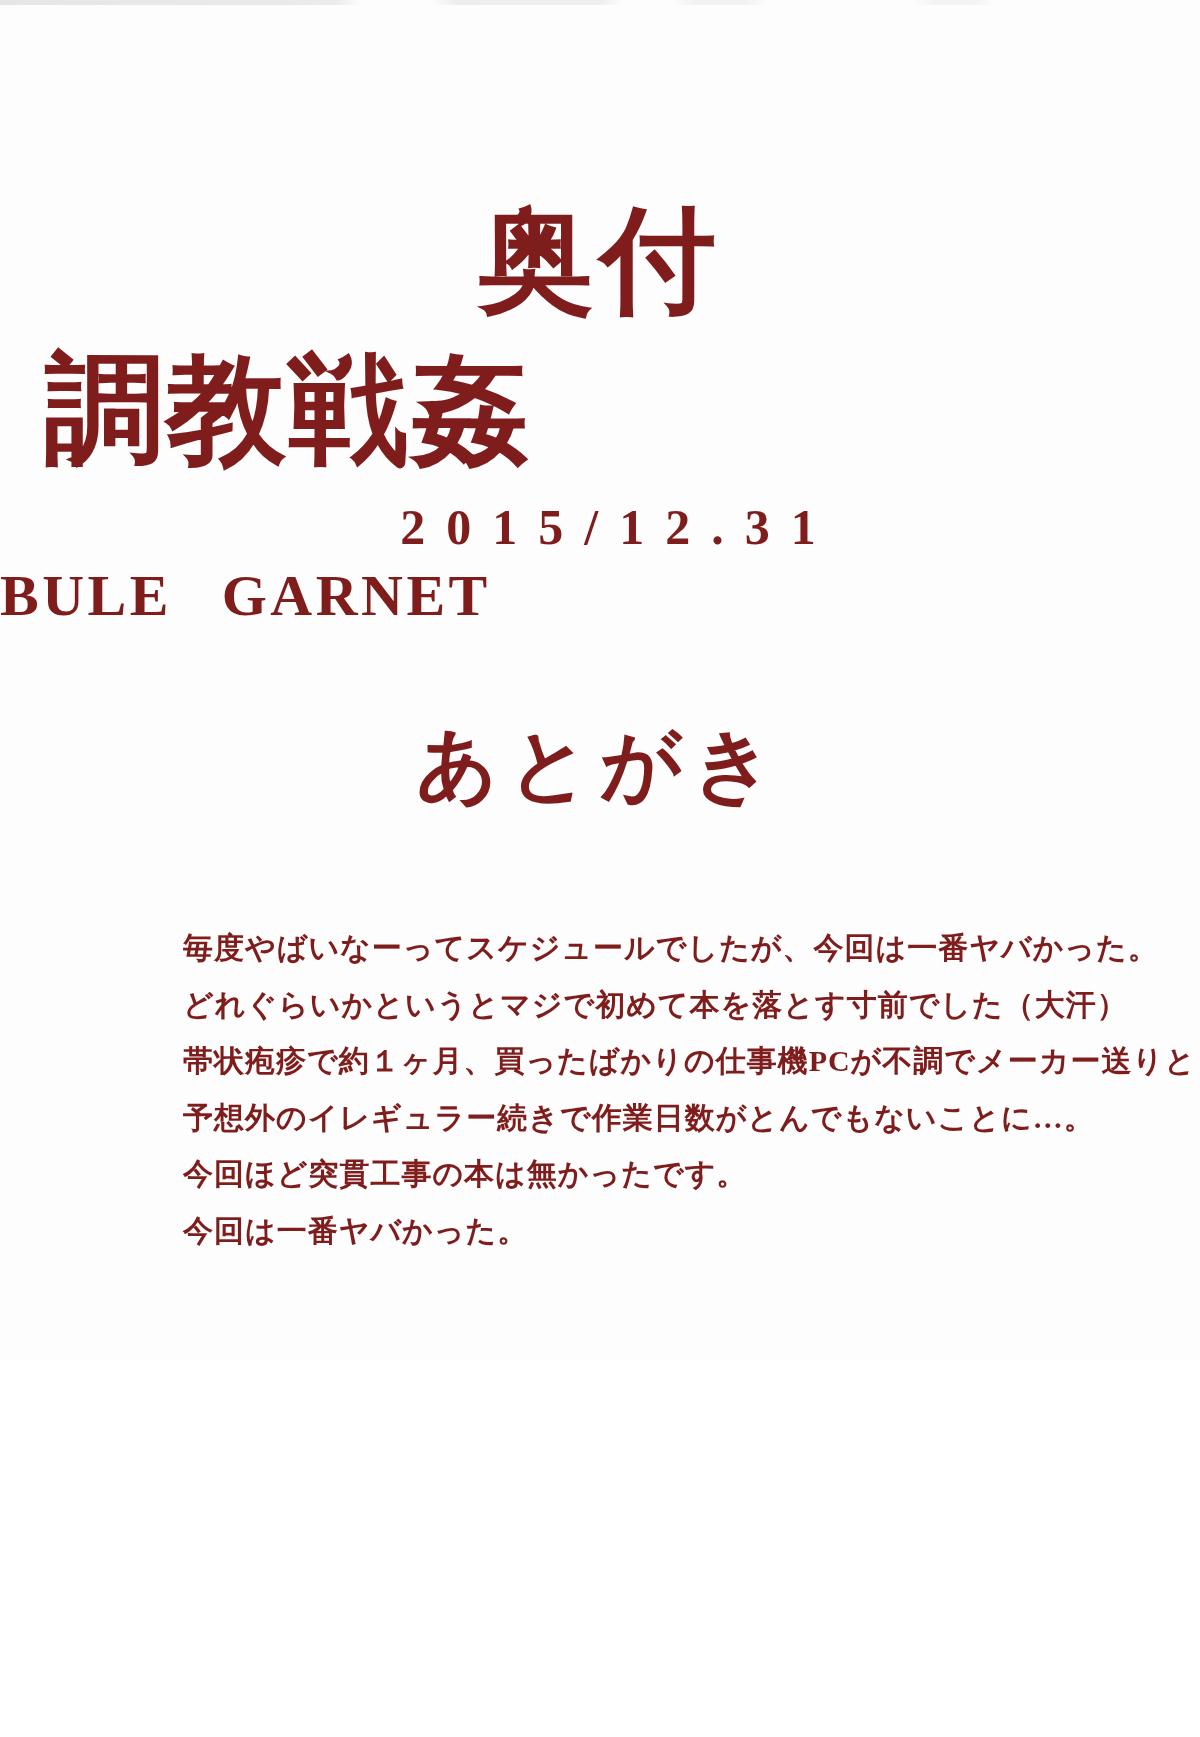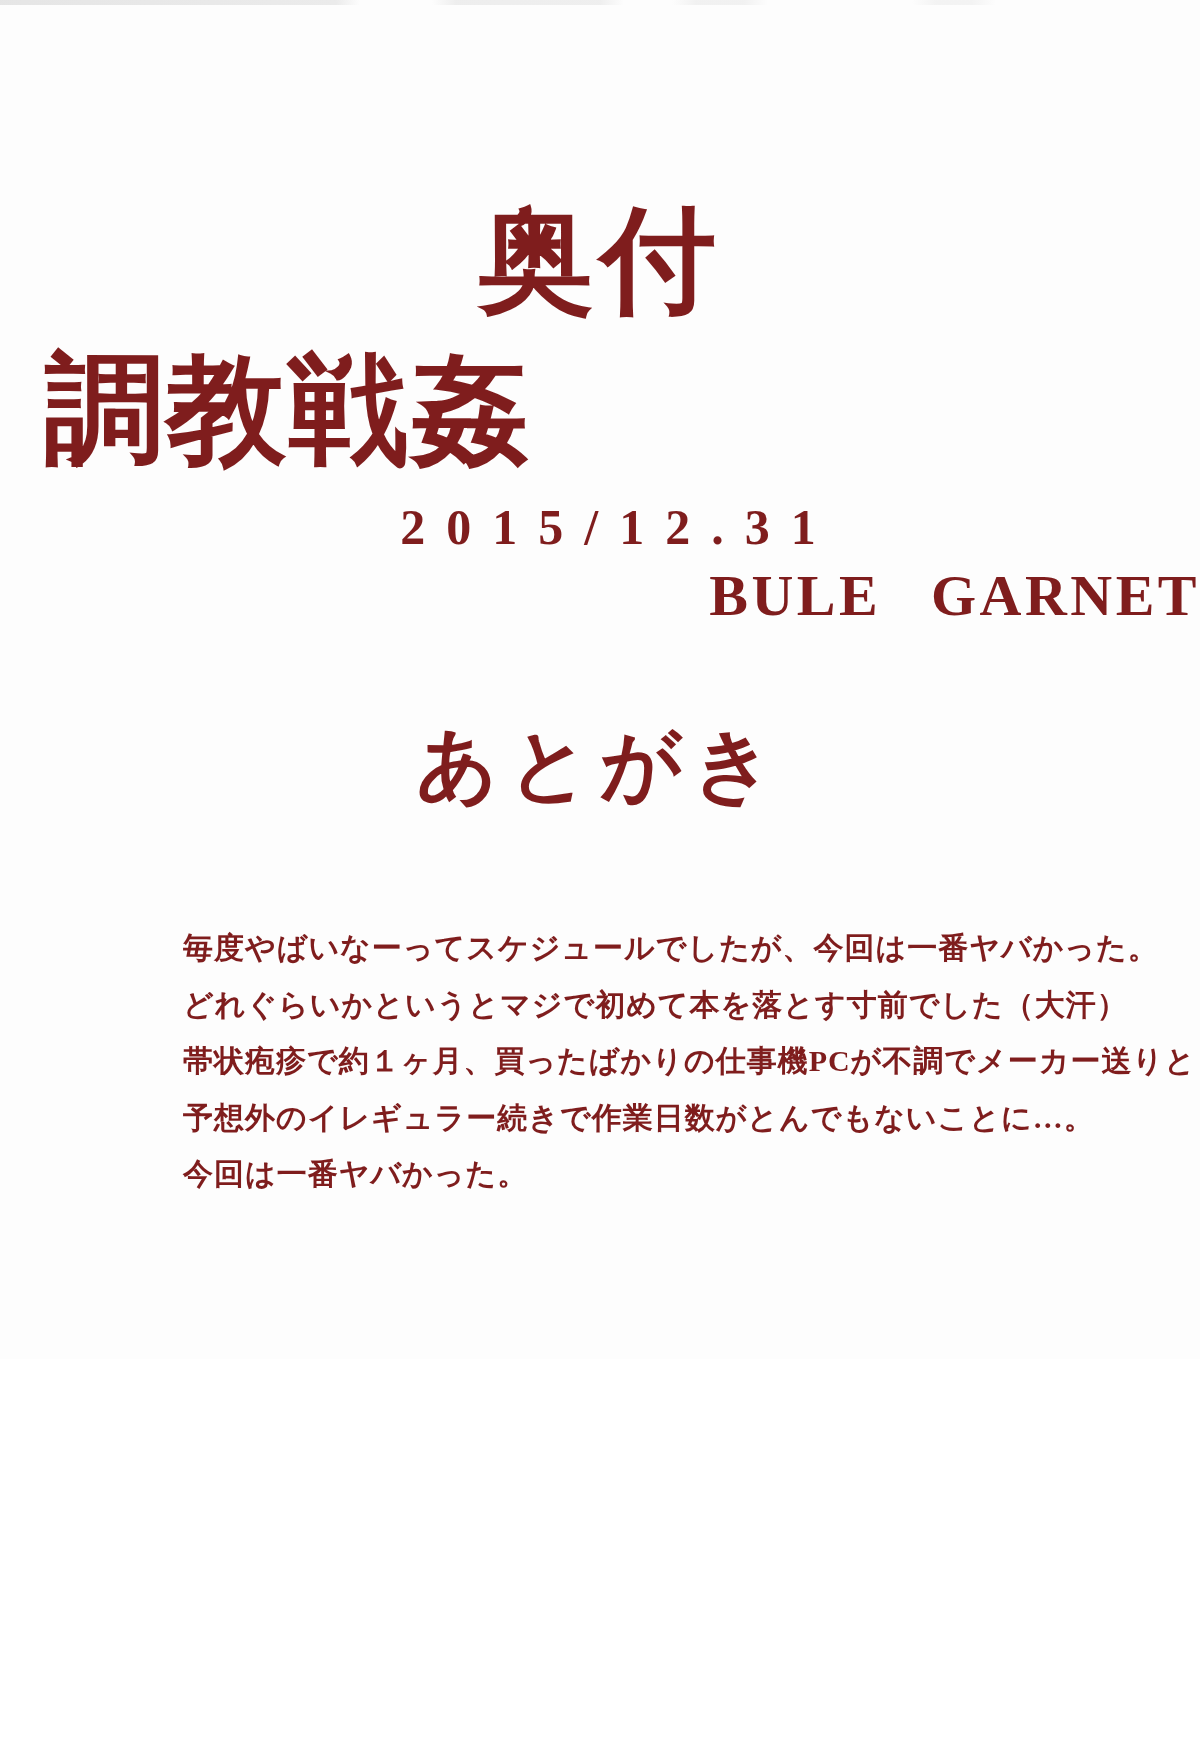--- a/index.html
+++ b/index.html
@@ -62,21 +62,21 @@
     font-size: 50px;
     font-weight: bold;
     letter-spacing: 0.42em;
     text-indent: 0.42em; 
   }
   .colophon-circle {
     position: absolute;
     top: 562px;
     left: 0;
     width: 100%;
-    text-align: right;
+    text-align: left;
     font-size: 58px;
     font-weight: bold;
     letter-spacing: 0.06em;
     word-spacing: 0.55em;
   }
   .afterword-heading {
     position: absolute;
     top: 712px;
     left: 0;
     width: 100%;
@@ -114,16 +114,17 @@
 
   <div class="colophon-circle">BULE GARNET</div>
 
   <div class="afterword-heading">あとがき</div>
 
   <div class="afterword-body">
     <div class="afterword-line">毎度やばいなーってスケジュールでしたが、今回は一番ヤバかった。</div>
     <div class="afterword-line">どれぐらいかというとマジで初めて本を落とす寸前でした（大汗）</div>
     <div class="afterword-line">帯状疱疹で約１ヶ月、買ったばかりの仕事機PCが不調でメーカー送りと</div>
     <div class="afterword-line">予想外のイレギュラー続きで作業日数がとんでもないことに…。</div>
+    <div class="afterword-line">今回ほど突貫工事の本は無かったです。</div>
     <div class="afterword-line">今回は一番ヤバかった。</div>
   </div>
 
 </div>
 
 </body></html>

